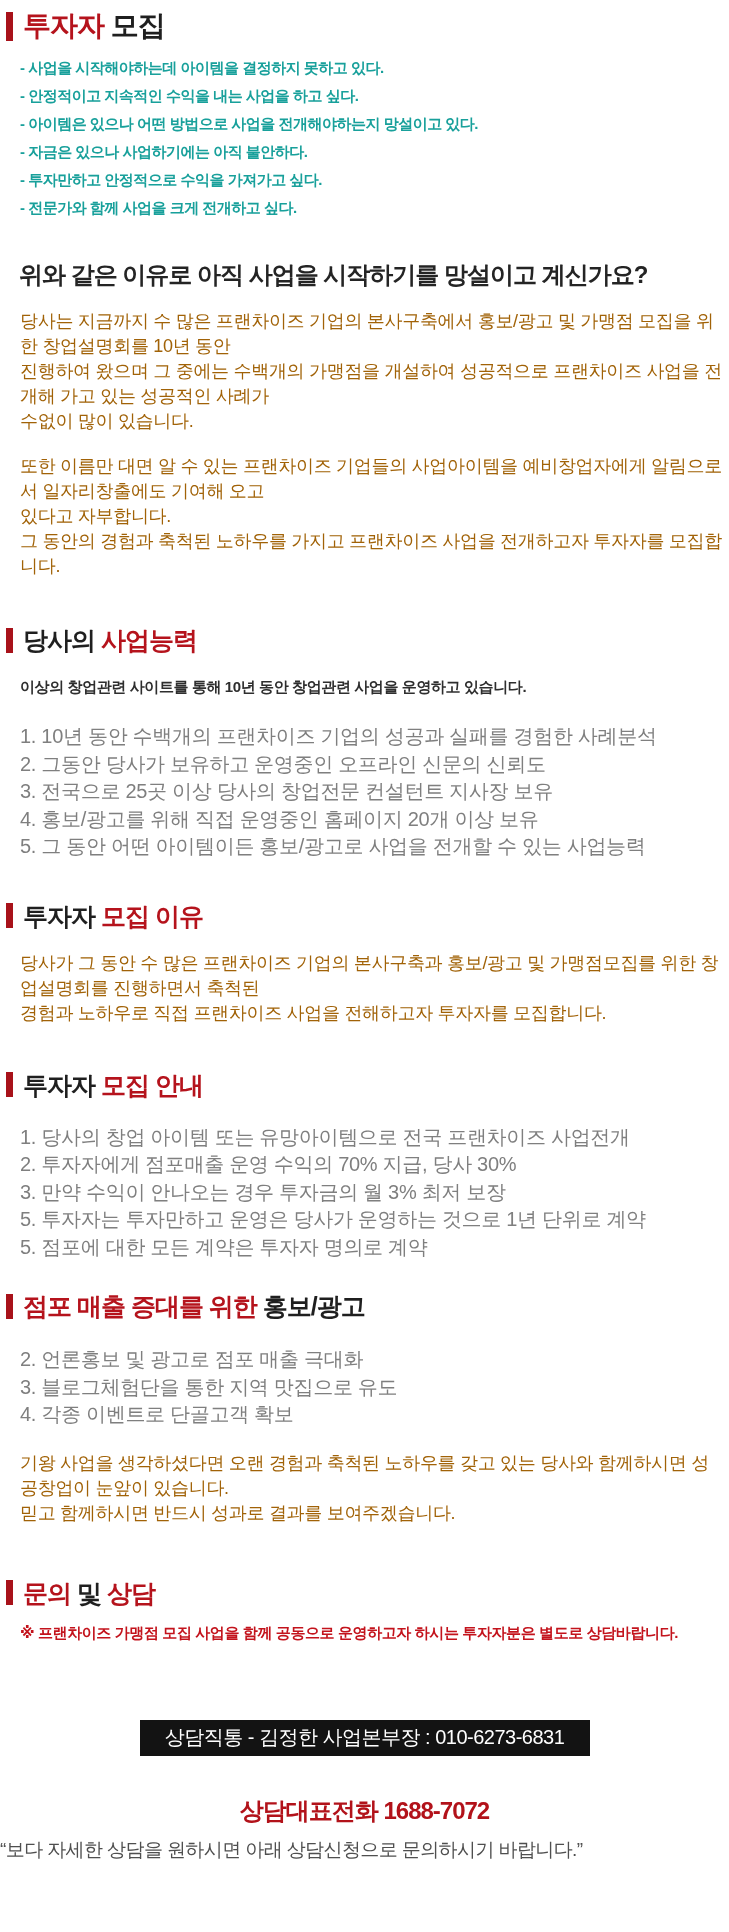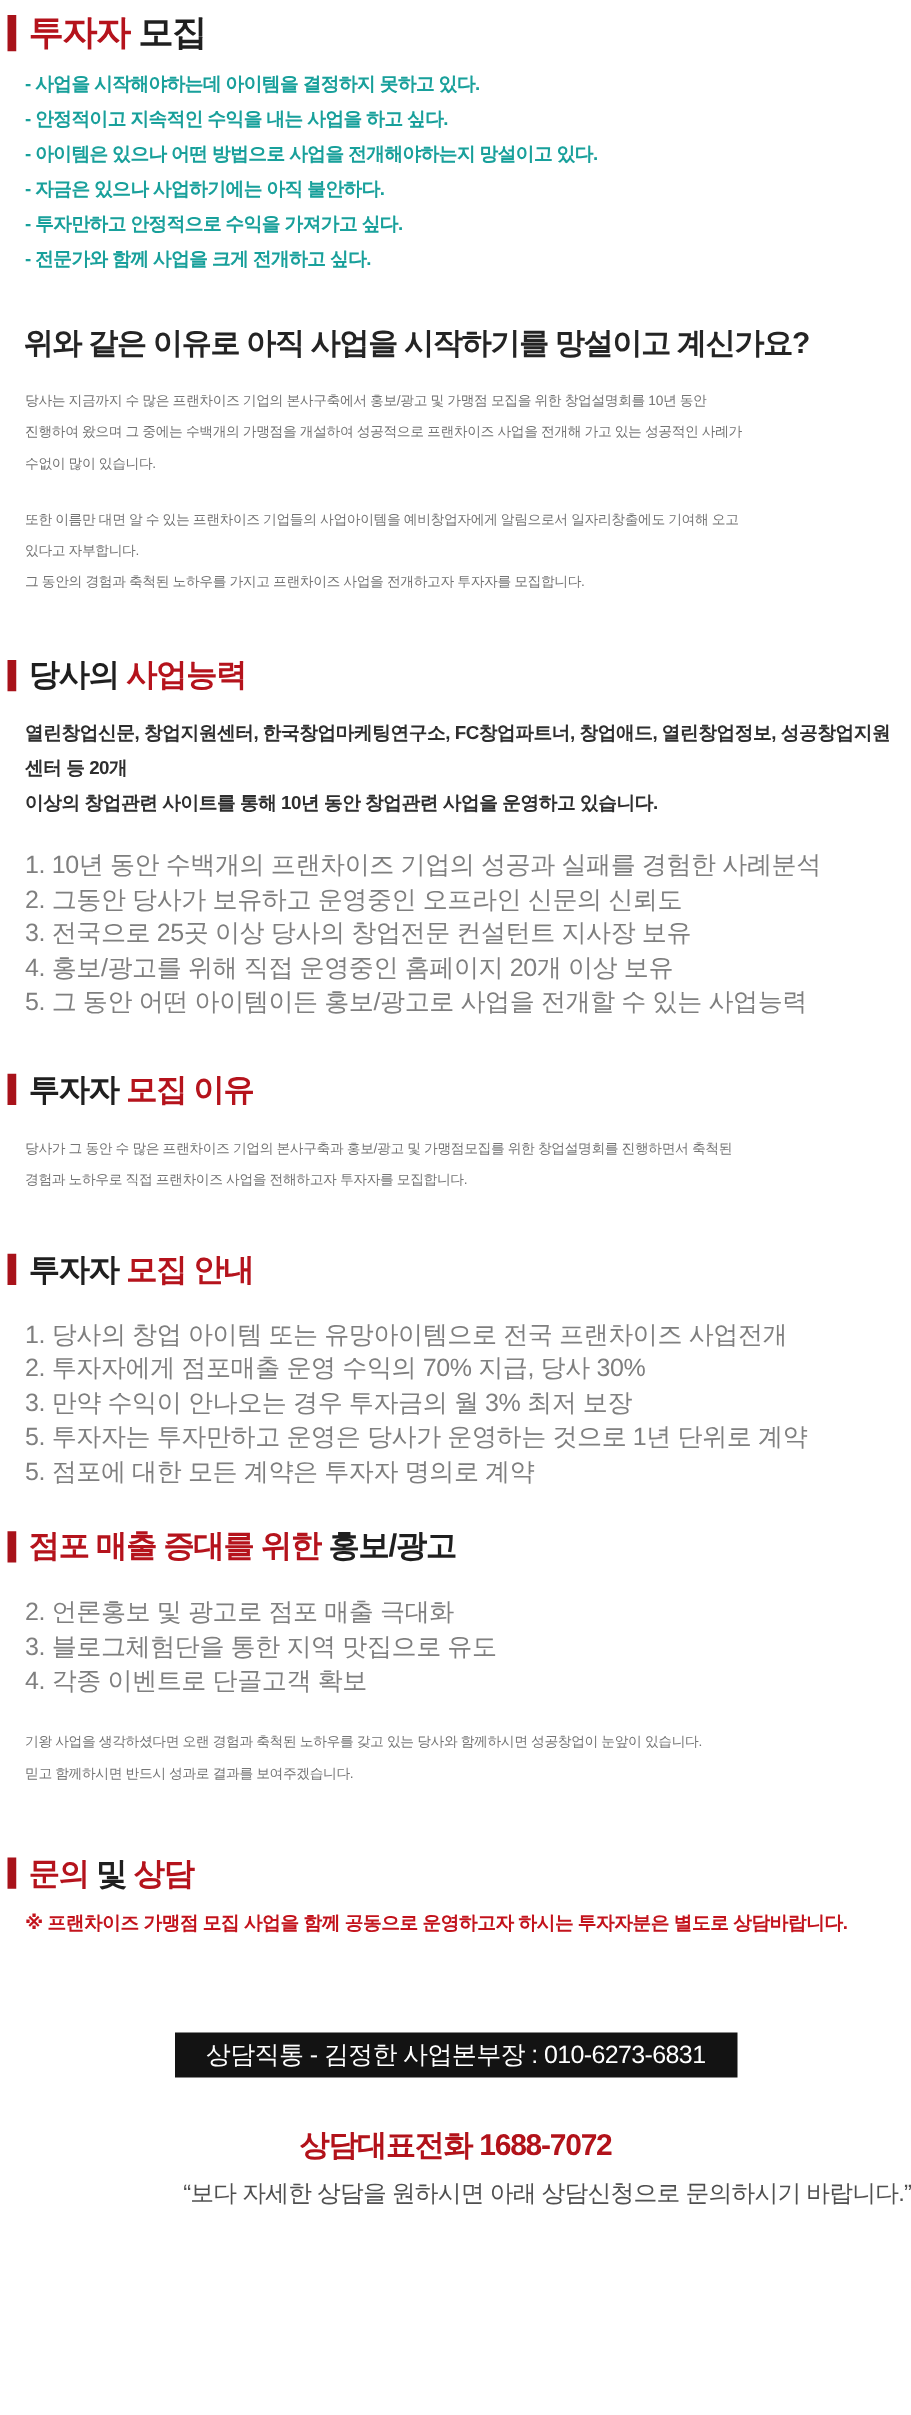--- a/index.html
+++ b/index.html
@@ -18,21 +18,21 @@
   .h1row .titlebar { height:29px; }
   .secrow .titlebar { height:25px; }
   .h1row h1 { margin:0; font-size:28px; font-weight:700; letter-spacing:-1px; line-height:34px; }
   .secrow h2 { margin:0; font-size:25px; font-weight:700; letter-spacing:-1px; line-height:30px; }
   .t-red  { color:#b5131c; }
   .t-dark { color:#1f1f1f; }
   
   .pain-list { margin-top:11px; padding-left:20px; }
   .pain-list .li { color:#18a09b; font-weight:700; font-size:15px; line-height:28px; letter-spacing:-0.5px; }
   .hook-heading { margin-top:37px; padding-left:19px; font-size:24px; font-weight:700; color:#242424; letter-spacing:-1px; line-height:32px; }
-  .para { padding-left:20px; padding-right:5px; color:#737373; font-size:11px; line-height:25px; letter-spacing:-0.3px; }
+  .para { padding-left:20px; padding-right:5px; color:#a16207; font-size:18px; line-height:25px; letter-spacing:-0.3px; }
   .para .ln { min-height:25px; }
   .p-top18 { margin-top:18px; }
   .p-top20 { margin-top:20px; }
   .p-top22 { margin-top:22px; }
   .sec-gap1 { margin-top:46px; }
   .sec-gap2 { margin-top:40px; }
   .sec-gap3 { margin-top:44px; }
   .sec-gap4 { margin-top:30px; }
   .sec-gap5 { margin-top:52px; }
   .lead { margin-top:18px; padding-left:20px; padding-right:16px; color:#2e2e2e; font-weight:700; font-size:15px; line-height:28px; letter-spacing:-0.4px; }
@@ -46,21 +46,21 @@
   .hotline-bar {
     margin:76px auto 0 auto;
     width:450px; height:36px;
     background:#131313;
     color:#ffffff;
     font-size:20px; font-weight:500;
     display:flex; align-items:center; justify-content:center;
     letter-spacing:-0.5px;
   }
   .phone-line { margin-top:36px; text-align:center; color:#b2121a; font-size:24px; font-weight:700; letter-spacing:-1px; line-height:38px; }
-  .quote-line { margin-top:7px; text-align:right; color:#4f4f4f; font-size:19px; letter-spacing:-0.6px; line-height:26px; }
+  .quote-line { margin-top:7px; text-align:left; color:#4f4f4f; font-size:19px; letter-spacing:-0.6px; line-height:26px; }
 </style>
 </head>
 <body>
 
 <div class="page">
 
   <div class="titlerow h1row" style="padding-top:9px;">
     <span class="titlebar"></span>
     <h1><span class="t-red">투자자 </span><span class="t-dark">모집</span></h1>
   </div>
@@ -87,21 +87,20 @@
     <div class="ln">있다고 자부합니다.</div>
     <div class="ln">그 동안의 경험과 축척된 노하우를 가지고 프랜차이즈 사업을 전개하고자 투자자를 모집합니다.</div>
   </div>
 
   <div class="titlerow secrow sec-gap1">
     <span class="titlebar"></span>
     <h2><span class="t-dark">당사의 </span><span class="t-red">사업능력</span></h2>
   </div>
 
   <div class="lead">
-    <div class="ln">열린창업신문, 창업지원센터, 한국창업마케팅연구소, FC창업파트너, 창업애드, 열린창업정보, 성공창업지원센터 등 20개</div>
     <div class="ln">이상의 창업관련 사이트를 통해 10년 동안 창업관련 사업을 운영하고 있습니다.</div>
   </div>
 
   <div class="num-list list-top22">
     <div class="li">1. 10년 동안 수백개의 프랜차이즈 기업의 성공과 실패를 경험한 사례분석</div>
     <div class="li">2. 그동안 당사가 보유하고 운영중인 오프라인 신문의 신뢰도</div>
     <div class="li">3. 전국으로 25곳 이상 당사의 창업전문 컨설턴트 지사장 보유</div>
     <div class="li">4. 홍보/광고를 위해 직접 운영중인 홈페이지 20개 이상 보유</div>
     <div class="li">5. 그 동안 어떤 아이템이든 홍보/광고로 사업을 전개할 수 있는 사업능력</div>
   </div>

